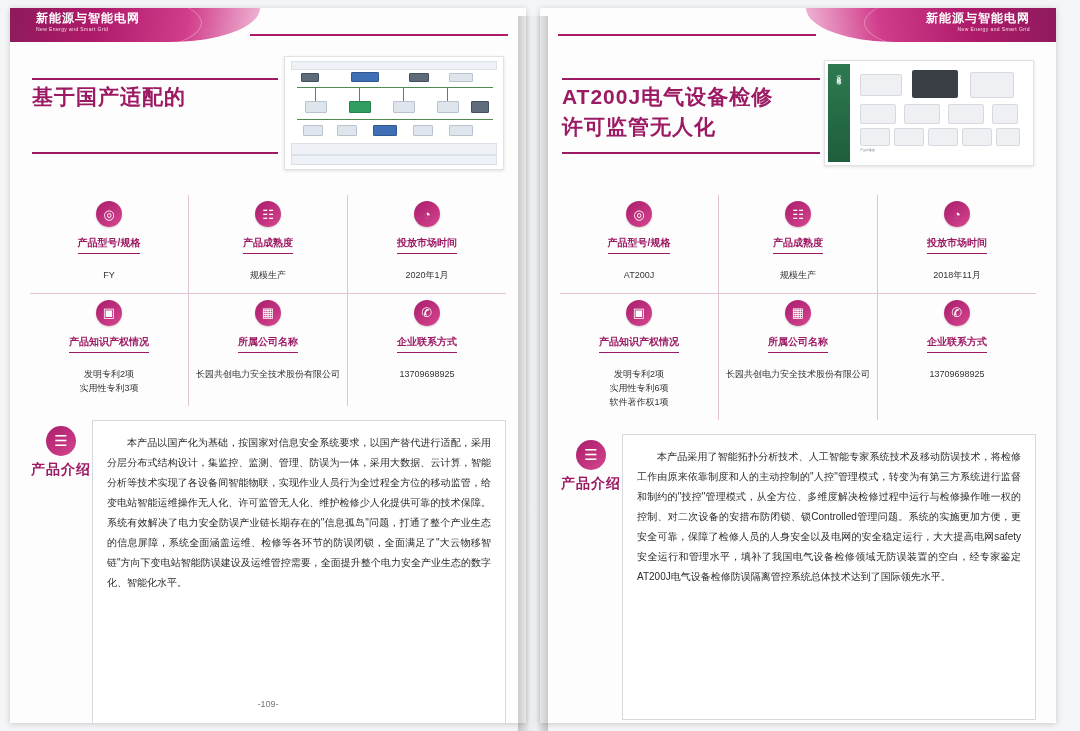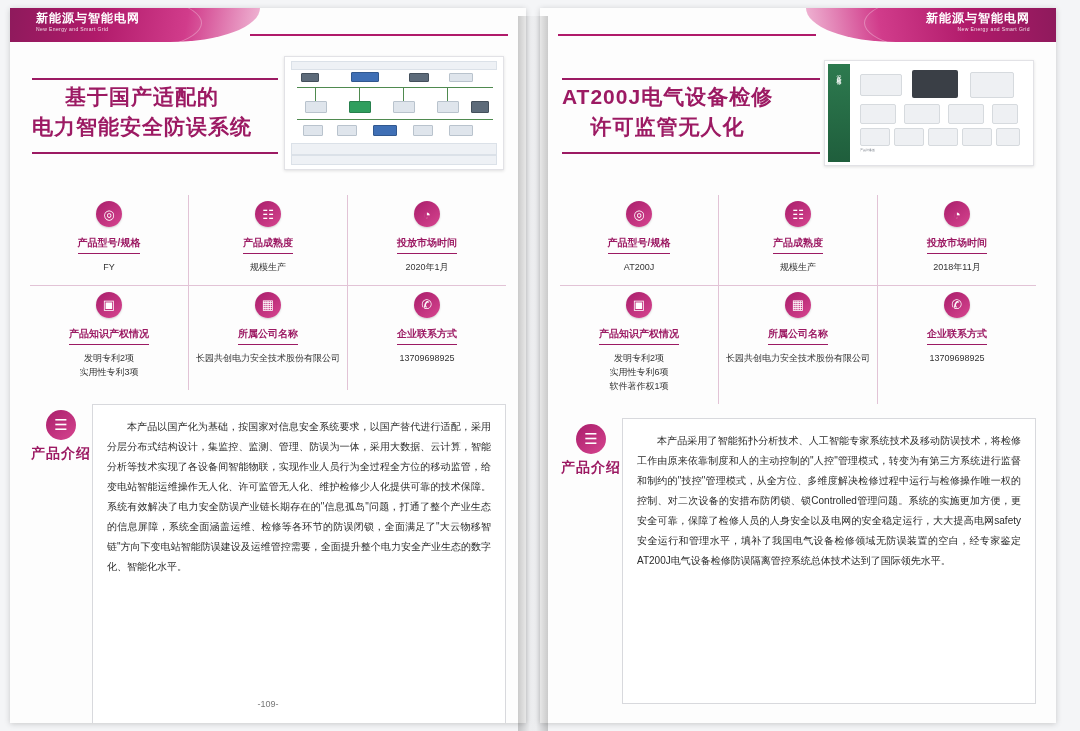--- a/index.html
+++ b/index.html
@@ -61,21 +61,21 @@
   .hdr-txt{position:absolute;top:4px;color:#fff;line-height:1.1;}
   .hdr.left-hdr .hdr-txt{left:26px;text-align:left;}
   .hdr.right-hdr .hdr-txt{right:26px;text-align:right;}
   .hdr-cn{font-size:12px;font-weight:bold;letter-spacing:1px;}
   .hdr-en{font-size:5px;opacity:.85;letter-spacing:.4px;margin-top:2px;}
   .hdr-rule{position:absolute;bottom:6px;height:2px;background:#b01a6a;}
   .hdr.left-hdr .hdr-rule{left:240px;right:18px;}
   .hdr.right-hdr .hdr-rule{right:240px;left:18px;}
 
   
-  .title-zone{position:relative;height:125px;margin:14px 22px 0 22px;text-align:center;}
+  .title-zone{position:relative;height:125px;margin:14px 22px 0 22px;}
   .title{
     position:absolute;top:26px;
     font-size:21px;font-weight:bold;color:#9c1a63;line-height:1.45;
     letter-spacing:1px;
   }
   .title .l2{display:block;}
   .title-ul{position:absolute;height:2px;background:#9c1a63;}
   .shot{
     position:absolute;top:0;right:0;width:218px;height:112px;
     background:#fff;border:1px solid #e2e2e6;
@@ -113,21 +113,21 @@
     background:linear-gradient(140deg,#a91d6b,#d6458f);
     margin:0 auto 5px auto;color:#fff;
     display:flex;align-items:center;justify-content:center;
     font-size:13px;line-height:1;
     box-shadow:0 1px 2px rgba(0,0,0,.18);
   }
   .sp-label{
     font-size:10px;font-weight:bold;color:#9c1a63;
     display:inline-block;padding-bottom:3px;border-bottom:1.5px solid #9c1a63;
   }
-  .sp-val{font-size:9px;color:#333;margin-top:7px;line-height:1.55;}
+  .sp-val{font-size:9px;color:#333;margin-top:15px;line-height:1.55;}
 
   
   .desc-wrap{margin:14px 20px 0 20px;display:flex;align-items:flex-start;}
   .desc-tag{width:62px;flex:0 0 62px;text-align:center;padding-top:6px;}
   .desc-tag .dt-icon{
     width:30px;height:30px;border-radius:50%;
     background:linear-gradient(140deg,#a91d6b,#d6458f);
     margin:0 auto 5px auto;color:#fff;
     display:flex;align-items:center;justify-content:center;font-size:15px;line-height:1;
   }
@@ -159,21 +159,20 @@
       <div class="hdr-txt">
         <div class="hdr-cn">新能源与智能电网</div>
         <div class="hdr-en">New Energy and Smart Grid</div>
       </div>
       <div class="hdr-rule"></div>
     </div>
 
     <div class="title-zone">
       <div class="title">
         <span class="l1">基于国产适配的</span>
-        <span class="l2">电力智能安全防误系统</span>
       </div>
       <div class="title-ul" style="left:0;top:22px;width:246px;"></div>
       <div class="title-ul" style="left:0;top:96px;width:246px;"></div>
 
       <div class="shot">
         <div class="diagram">
           <div class="diag-band" style="top:0;"></div>
           <div class="diag-chip dark" style="left:12px;top:12px;width:16px;height:7px;"></div>
           <div class="diag-chip blue" style="left:62px;top:11px;width:26px;height:8px;"></div>
           <div class="diag-chip dark" style="left:120px;top:12px;width:18px;height:7px;"></div>

